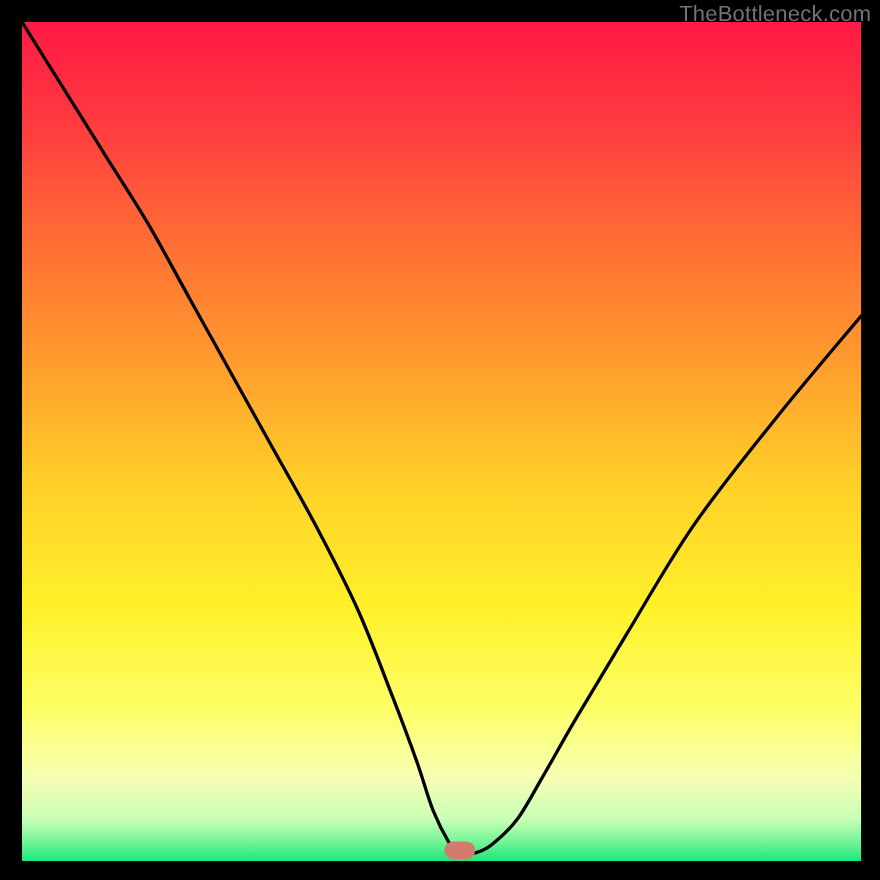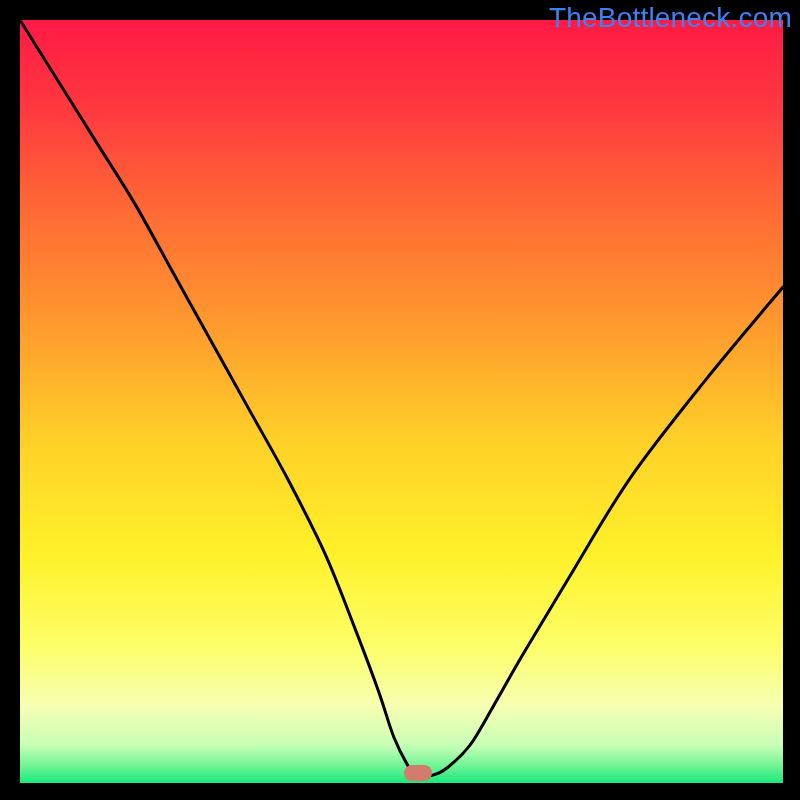--- a/index.html
+++ b/index.html
@@ -35,22 +35,22 @@
   }
   .marker {
     position: absolute;
     border-radius: 9px;
     background: #d37b6f;
   }
   .watermark {
     position: absolute;
     top: 2px;
     right: 8px;
-    color: #3b82f6;
-    font-size: 28px;
+    color: #737373;
+    font-size: 20px;
     font-weight: 400;
     letter-spacing: 0.2px;
     user-select: none;
   }
 </style>
 </head>
 <body>
 
 <div class="frame">
 

